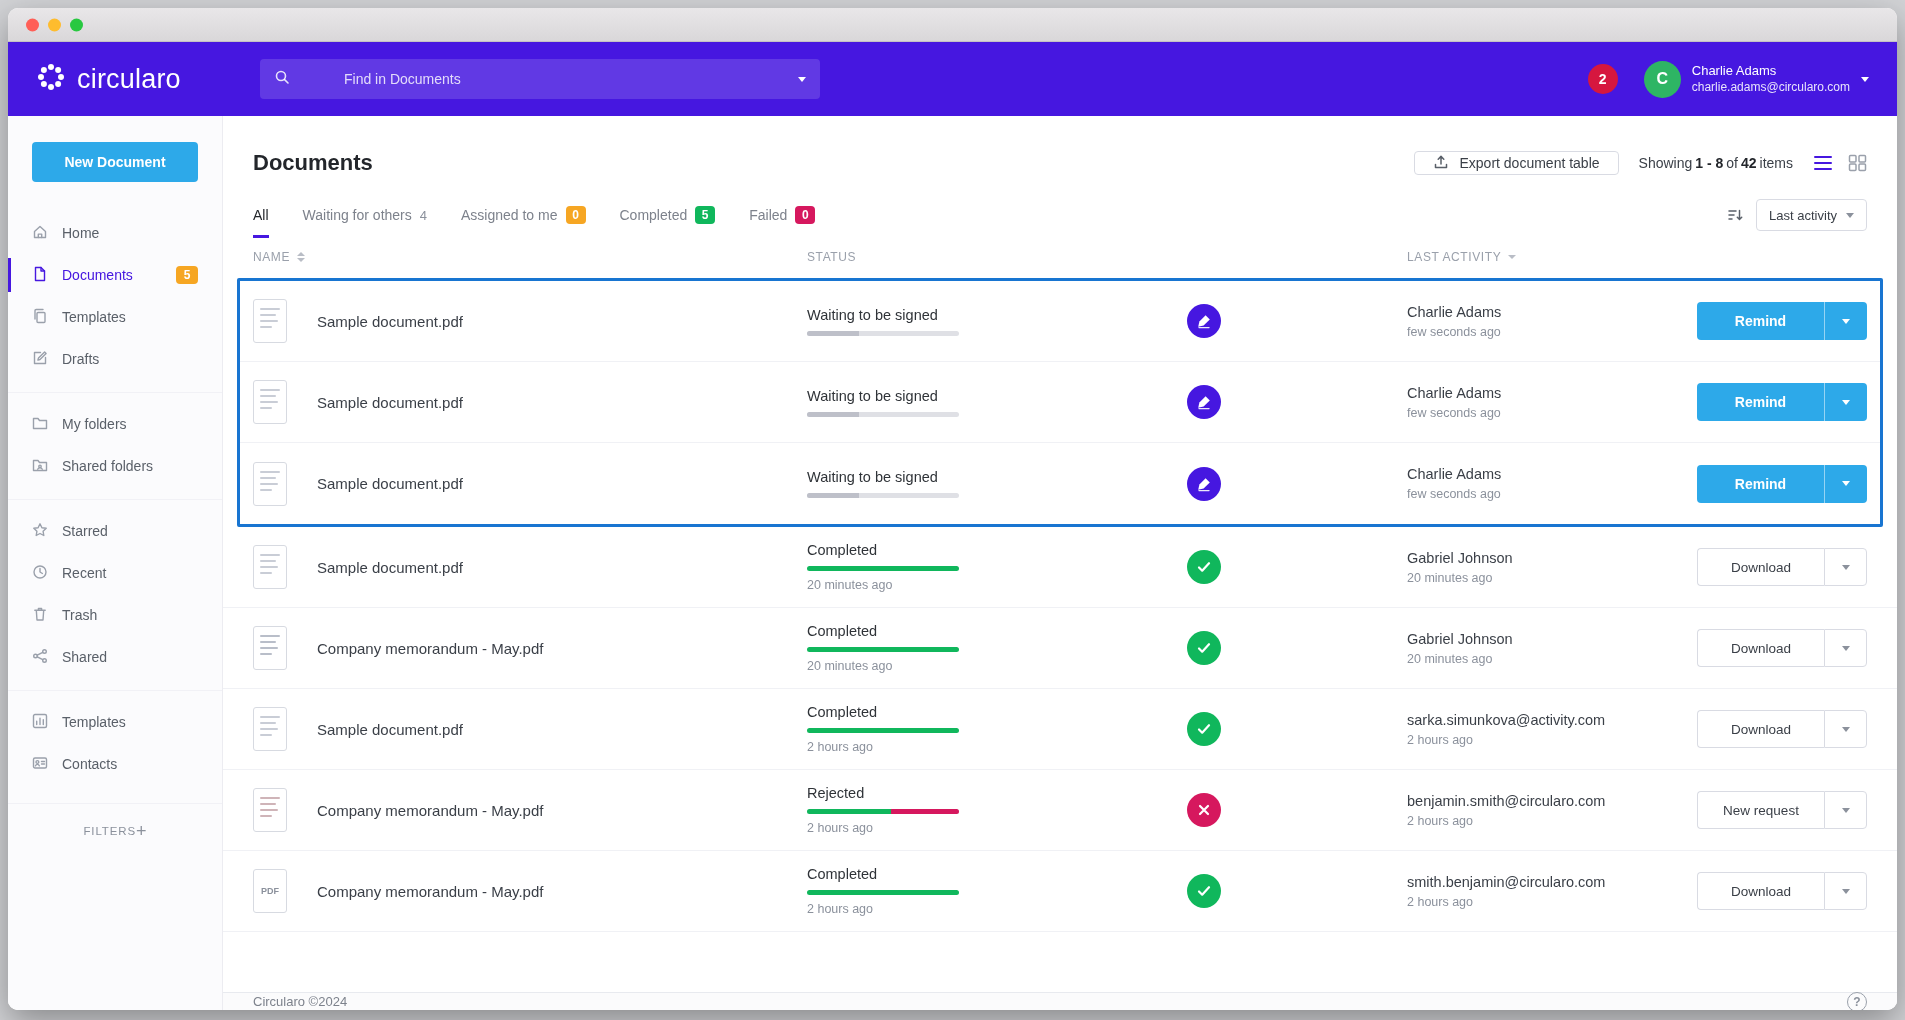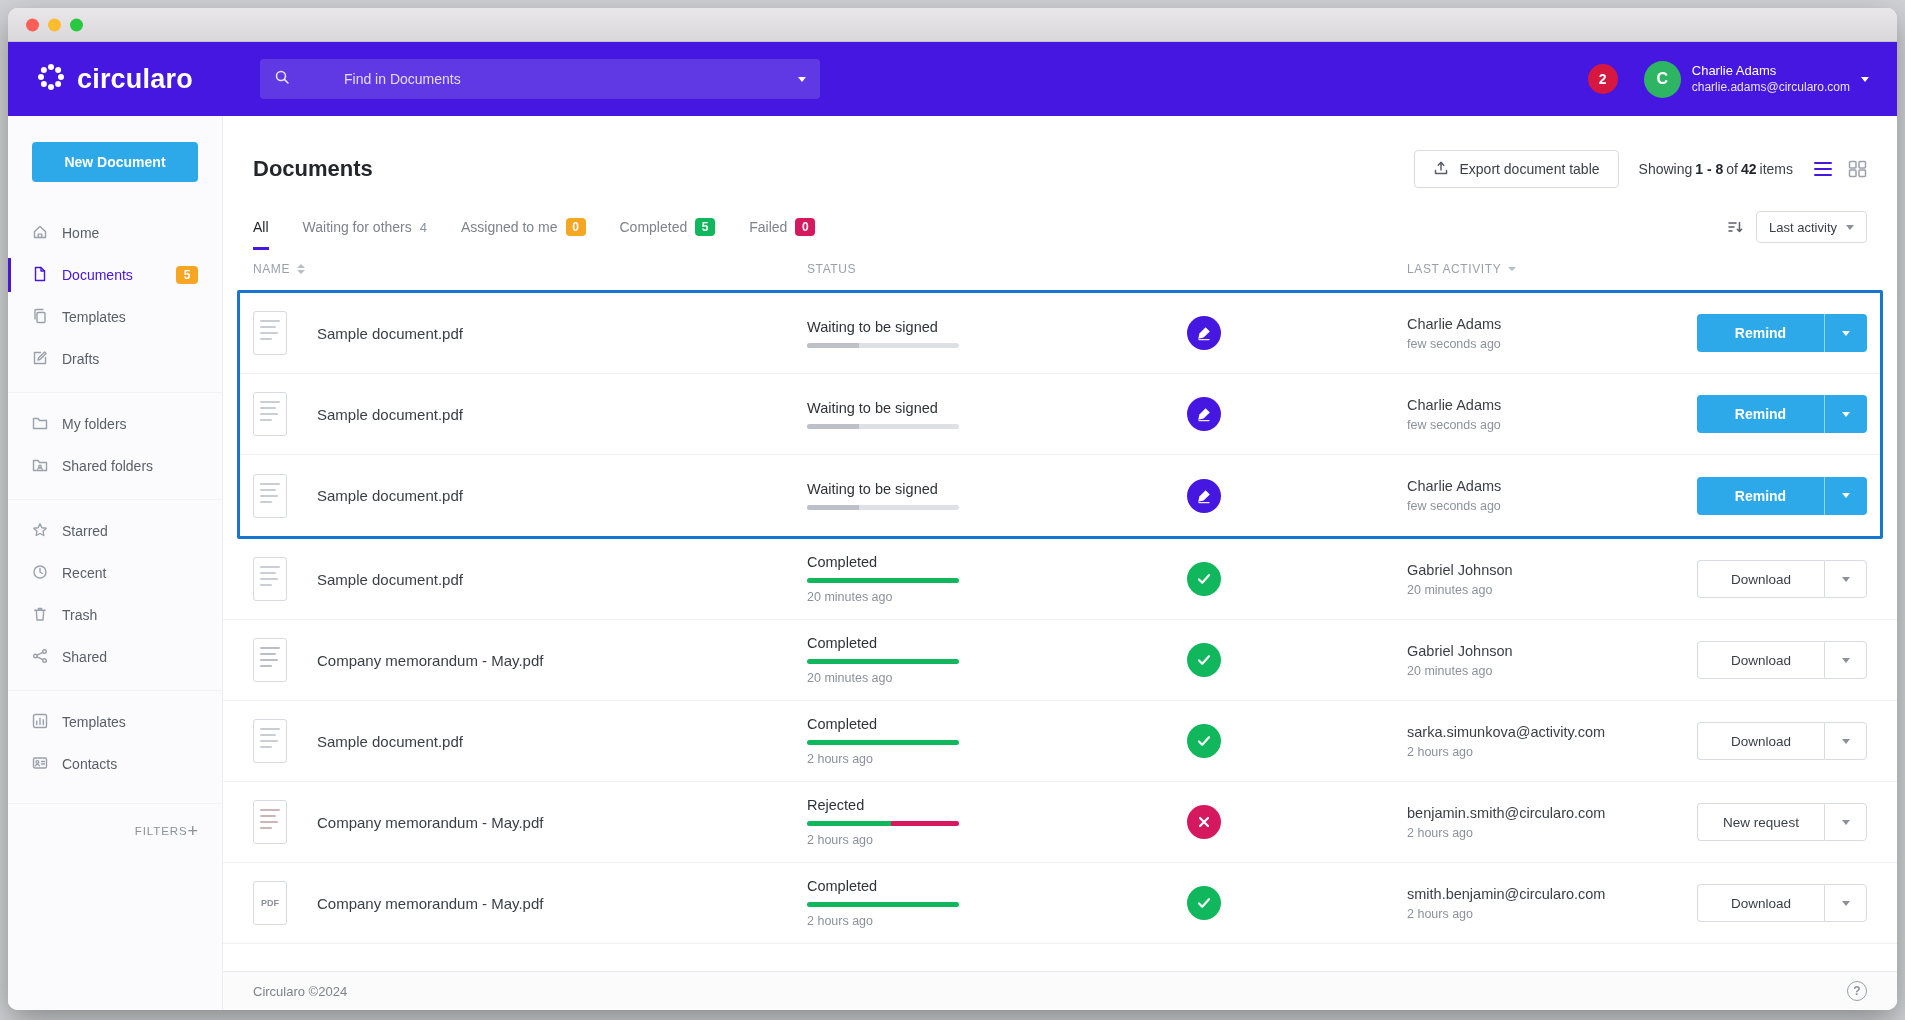--- a/index.html
+++ b/index.html
@@ -16,21 +16,21 @@
   .lights { position:absolute; left:18px; top:50%; transform:translateY(-50%);
             display:flex; gap:9px; }
   .light { width:13px; height:13px; border-radius:50%; cursor:pointer; }
   .light.red { background:#ff5f57; } .light.yellow { background:#febc2e; }
   .light.green { background:#28c840; }
 
   
   .topbar { height:74px; flex:none; background:#4617e0; display:flex;
             align-items:center; padding:0 28px; }
   .brand { display:flex; align-items:center; gap:11px; width:196px; }
-  .brand-name { color:#fff; font-size:27px; font-weight:bold; letter-spacing:.2px; }
+  .brand-name { color:#fff; font-size:27px; font-weight:normal; letter-spacing:.2px; }
   .searchbox { margin-left:28px; width:560px; height:40px; border-radius:4px;
                background:rgba(255,255,255,.15); display:flex; align-items:center;
                padding:0 14px; gap:11px; }
   .searchbox input { flex:1; background:transparent; border:none; outline:none;
                      color:#eab308; font-size:14px;margin-left:43px; }
   .searchbox input::placeholder { color:rgba(255,255,255,.82); }
   .topbar-right { margin-left:auto; display:flex; align-items:center; gap:26px; }
   .notif-badge { width:30px; height:30px; border-radius:50%; background:#d6173f;
                  color:#fff; font-size:14px; font-weight:bold; display:flex;
                  align-items:center; justify-content:center; cursor:pointer; }
@@ -66,29 +66,29 @@
   .nav-item svg { flex:none; stroke:#9aa0ab; fill:none; stroke-width:1.4;
                   stroke-linecap:round; stroke-linejoin:round; }
   .nav-item.active { color:#4617e0; }
   .nav-item.active svg { stroke:#4617e0; }
   .nav-item.active::before { content:""; position:absolute; left:0; top:4px; bottom:4px;
                              width:3px; background:#4617e0; }
   .nav-badge { margin-left:auto; min-width:22px; height:18px; padding:0 5px;
                background:#f6a623; border-radius:4px; color:#fff; font-size:12px;
                font-weight:bold; display:flex; align-items:center; justify-content:center; }
   .filters-row { margin-top:14px; border-top:1px solid #f1f1f6; padding:18px 24px;
-                 display:flex; align-items:center; justify-content:flex-end; }
+                 display:flex; align-items:center; justify-content:center; }
   .filters-label { font-size:11.5px; letter-spacing:.9px; color:#8b919c; }
   .filters-add { font-size:18px; color:#8b919c; cursor:pointer; line-height:1; }
 
   
   .content { flex:1; min-width:0; display:flex; flex-direction:column; }
   .page-header { display:flex; align-items:center; gap:20px; padding:34px 30px 16px; }
   .page-title { font-size:22px; font-weight:bold; color:#23262b; margin-right:auto; }
-  .export-btn { height:38px; border:1px solid #d9dbe3; border-radius:4px; background:#fff;
+  .export-btn { height:24px; border:1px solid #d9dbe3; border-radius:4px; background:#fff;
                 display:flex; align-items:center; gap:10px; padding:0 18px;
                 font-size:14px; color:#3a3f47; font-family:inherit; cursor:pointer; }
   .showing { display:flex; gap:3px; font-size:14px; color:#3a3f47; }
   .showing b { color:#23262b; }
   .view-toggles { display:flex; align-items:center; gap:15px; }
   .view-btn { cursor:pointer; display:flex; }
 
   .tabs-row { display:flex; align-items:center; gap:34px; padding:0 30px; height:46px; }
   .tab { height:100%; display:flex; align-items:center; gap:8px; font-size:14px;
          color:#7d828c; cursor:pointer; position:relative; }
@@ -169,21 +169,21 @@
   .btn-group.primary .action-caret { width:43px; border:none;
       border-left:1px solid rgba(255,255,255,.5); border-radius:0 4px 4px 0;
       background:#2da9e9; display:flex; align-items:center; justify-content:center; }
   .btn-group.secondary .action-main { min-width:127px; padding:0 12px;
       border:1px solid #d9dbe3; border-right:none; border-radius:4px 0 0 4px;
       background:#fff; color:#3a3f47; font-size:13.5px; }
   .btn-group.secondary .action-caret { width:43px; border:1px solid #d9dbe3;
       border-radius:0 4px 4px 0; background:#fff; display:flex; align-items:center;
       justify-content:center; }
 
-  .content-footer { margin-top:auto; height:39px; flex:none; border-top:1px solid #e8eaef;
+  .content-footer { margin-top:auto; height:18px; flex:none; border-top:1px solid #e8eaef;
                     background:#fbfbfc; display:flex; align-items:center;
                     justify-content:space-between; padding:0 30px; }
   .copyright { font-size:13px; color:#7d828c; }
   .help-circle { width:20px; height:20px; border-radius:50%; border:1.5px solid #9aa0ab;
                  color:#8b919c; font-size:12px; font-weight:bold; display:flex;
                  align-items:center; justify-content:center; cursor:pointer; }
 </style>
 </head>
 <body>
 

